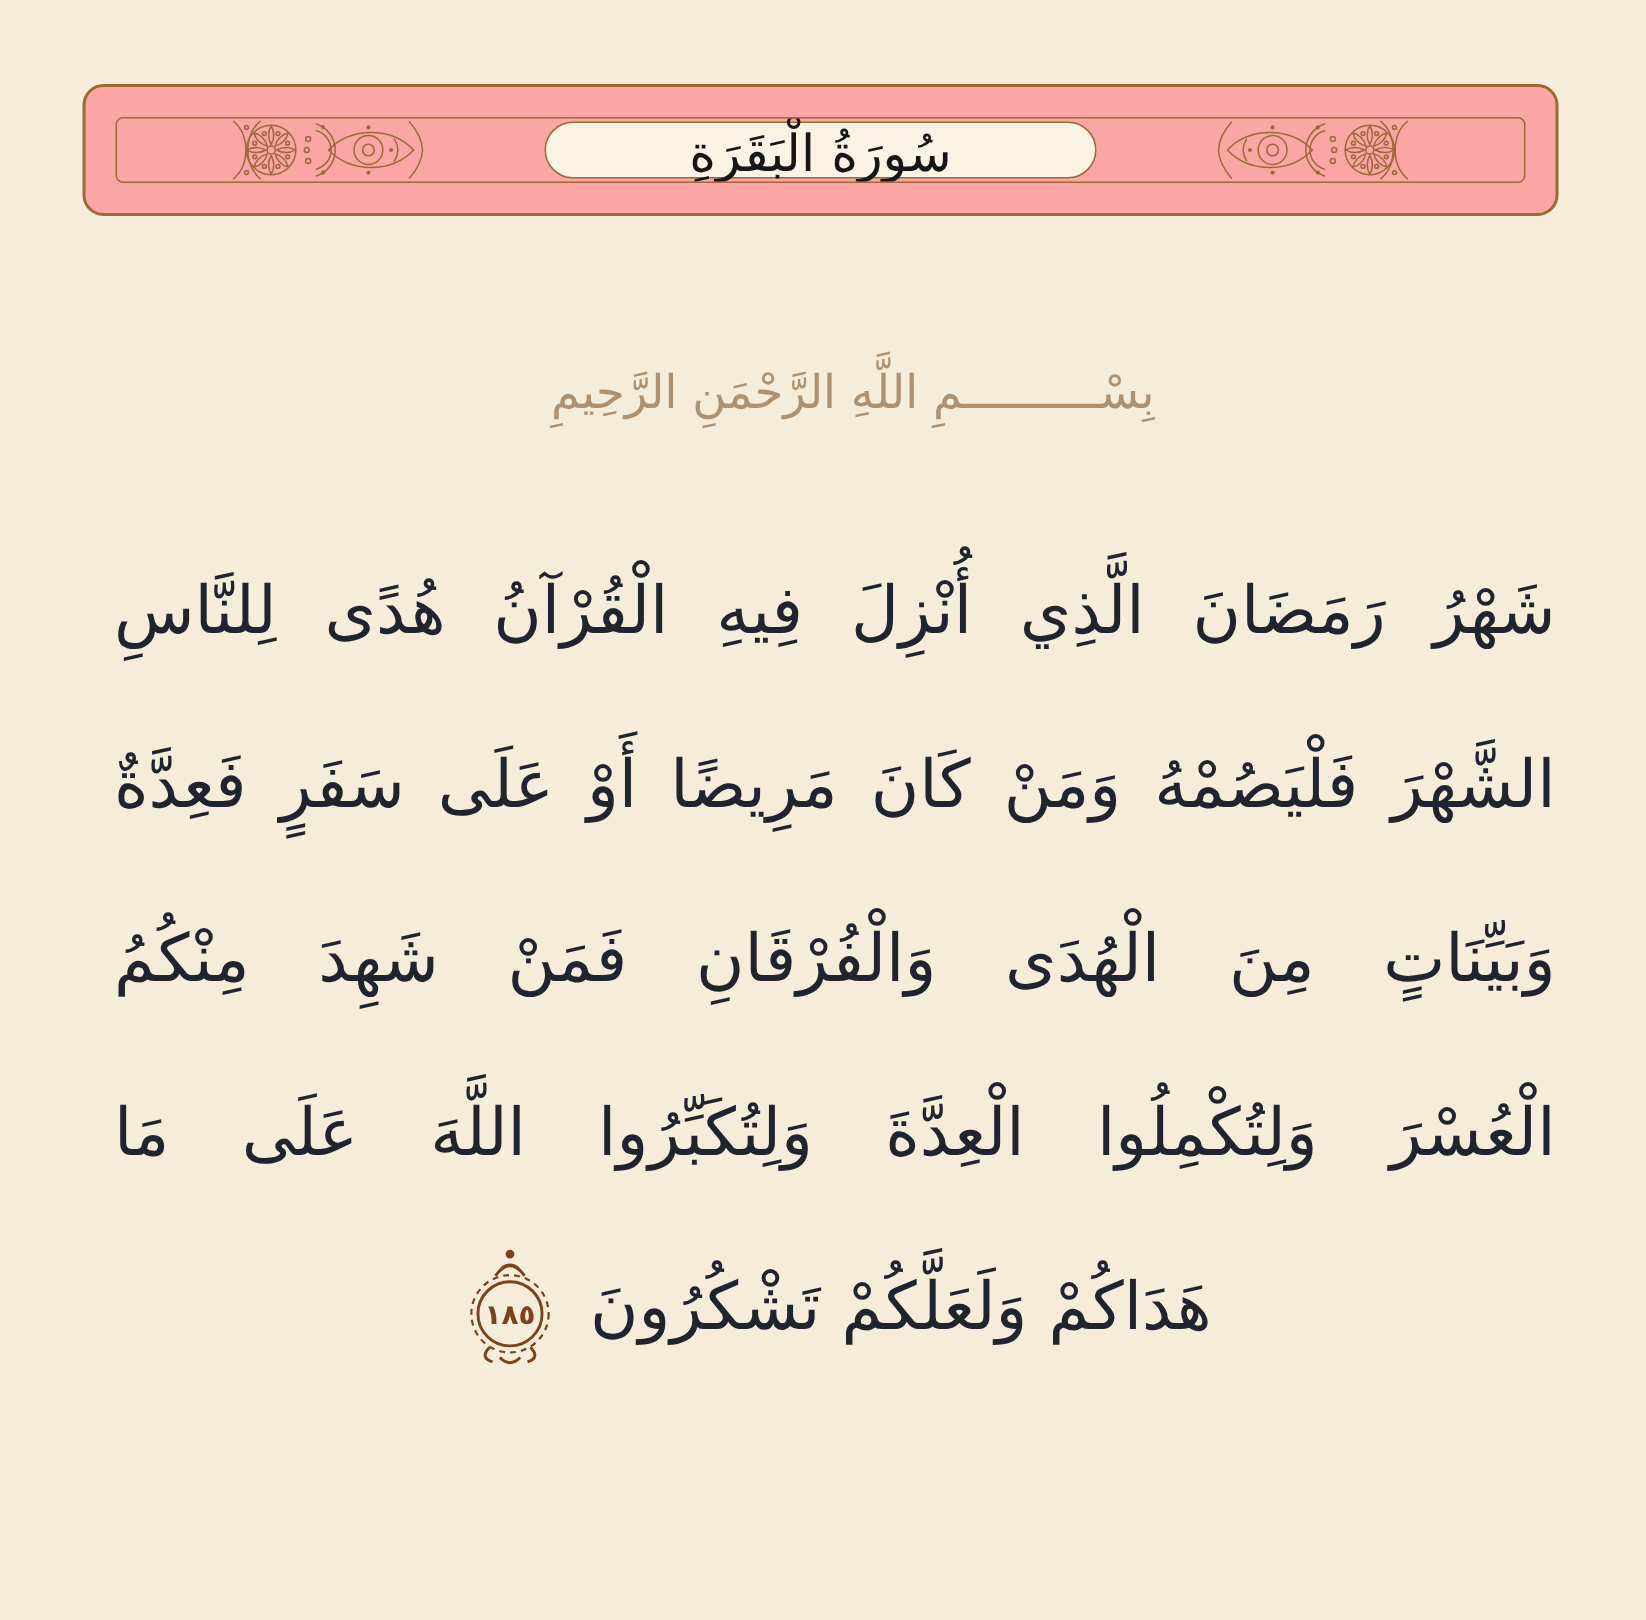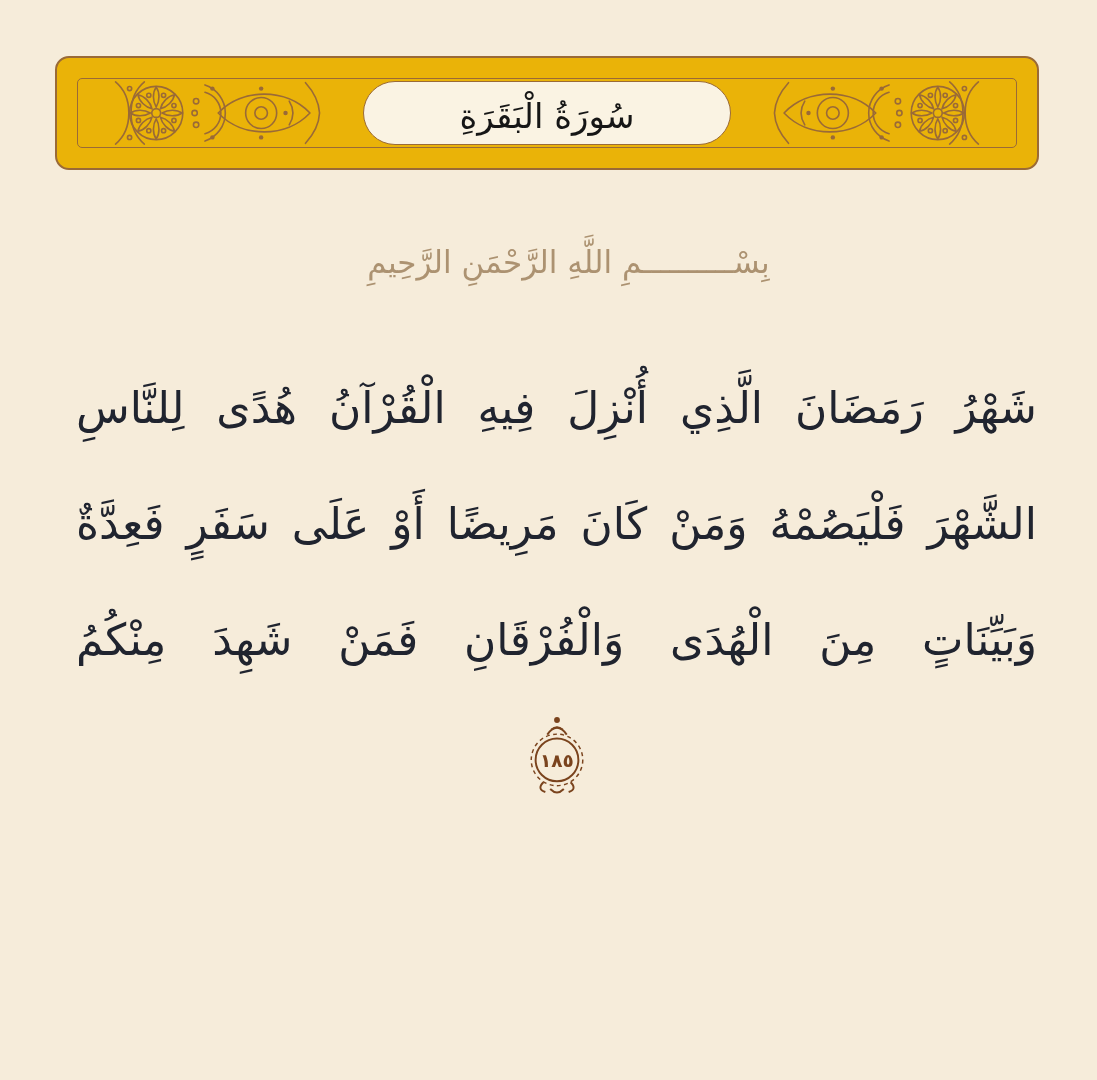--- a/index.html
+++ b/index.html
@@ -4,23 +4,23 @@
 <style>
   html,body{margin:0;padding:0;}
   body{
     width:1097px;height:1080px;
     background:#f6ecda;
     font-family:"DejaVu Sans",sans-serif;
     position:relative;overflow:hidden;
   }
   
   .band{
-    position:absolute;top:56px;left:55px;width:984px;height:114px;
+    position:absolute;top:56px;left:55px;width:984px;height:88px;
     box-sizing:border-box;border:2.5px solid #9a6a37;border-radius:14px;
-    padding:20px;background:#eab308;
+    padding:20px;background:#fca5a5;
   }
   .band-inner{
     box-sizing:border-box;height:100%;
     border:1.5px solid #9a6a37;border-radius:5px;
     display:flex;align-items:stretch;overflow:hidden;
   }
   .orn{height:100%;width:285px;flex:0 0 auto;}
   .orn.right{transform:scaleX(-1);}
   .title-panel{
     flex:1 1 auto;margin:2px 0;
@@ -151,21 +151,23 @@
 
   </div>
 </div>
 
 <div class="basmala">بِسْــــــــــمِ اللَّهِ الرَّحْمَنِ الرَّحِيمِ</div>
 
 <div class="verse">
   <div class="line">شَهْرُ رَمَضَانَ الَّذِي أُنْزِلَ فِيهِ الْقُرْآنُ هُدًى لِلنَّاسِ</div>
   <div class="line">الشَّهْرَ فَلْيَصُمْهُ وَمَنْ كَانَ مَرِيضًا أَوْ عَلَى سَفَرٍ فَعِدَّةٌ</div>
   <div class="line">وَبَيِّنَاتٍ مِنَ الْهُدَى وَالْفُرْقَانِ فَمَنْ شَهِدَ مِنْكُمُ</div>
+  <div class="line">الْعُسْرَ وَلِتُكْمِلُوا الْعِدَّةَ وَلِتُكَبِّرُوا اللَّهَ عَلَى مَا</div>
   <div class="line last">
+    <span>هَدَاكُمْ وَلَعَلَّكُمْ تَشْكُرُونَ</span>
     <svg class="medallion" viewBox="0 0 72 86" aria-hidden="false">
       <g stroke="#7a431d" fill="none" stroke-width="2">
         <circle cx="36" cy="47" r="22"></circle>
         <circle cx="36" cy="47" r="26.5" stroke-width="1.5" stroke-dasharray="4 3.5"></circle>
         <path d="M26,21 Q36,7 46,21"></path>
         <path d="M30,16 Q36,11 42,16"></path>
         <circle cx="36" cy="6" r="3" fill="#7a431d" stroke="none"></circle>
         <path d="M22,70 Q15,77 24,80"></path>
         <path d="M50,70 Q57,77 48,80"></path>
         <path d="M29,77 Q36,84 43,77"></path>

